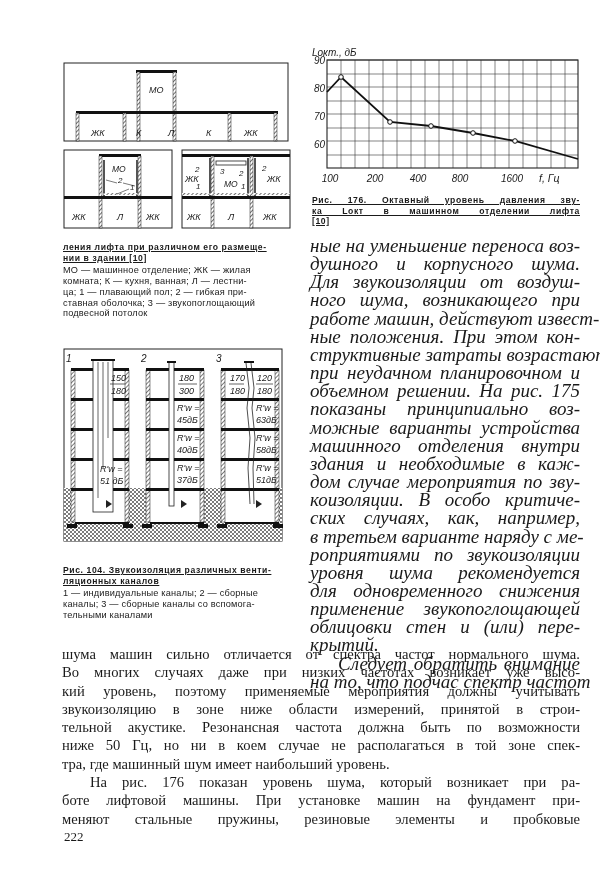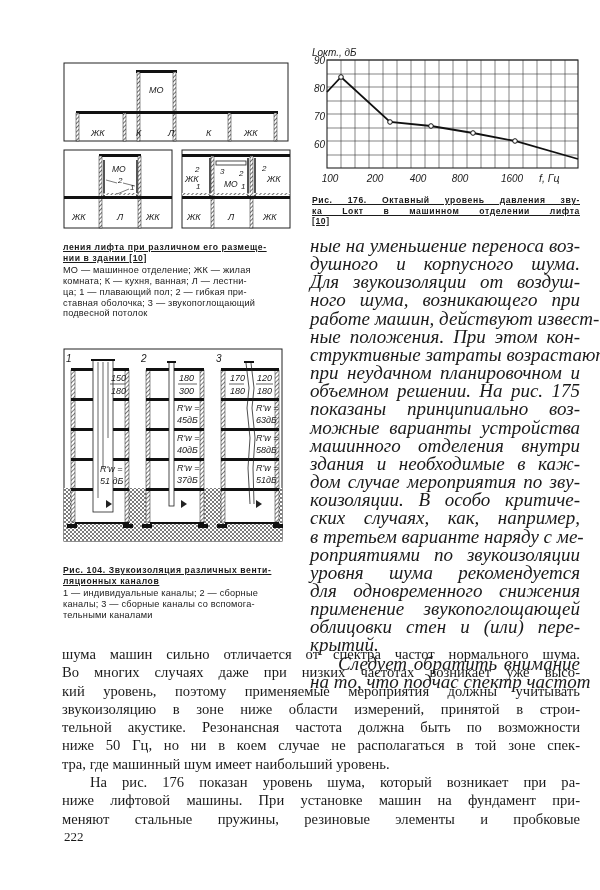--- a/index.html
+++ b/index.html
@@ -304,17 +304,17 @@
 
 <div class="abs full" style="left:62px;top:645px;width:518px;">
   <div>шума машин сильно отличается от спектра частот нормального шума.</div>
   <div>Во многих случаях даже при низких частотах возникает уже высо-</div>
   <div>кий уровень, поэтому применяемые мероприятия должны учитывать</div>
   <div>звукоизоляцию в зоне ниже области измерений, принятой в строи-</div>
   <div>тельной акустике. Резонансная частота должна быть по возможности</div>
   <div>ниже 50 Гц, но ни в коем случае не располагаться в той зоне спек-</div>
   <div style="text-align-last:left">тра, где машинный шум имеет наибольший уровень.</div>
   <div class="indent" style="">На рис. 176 показан уровень шума, который возникает при ра-</div>
-  <div>ниже лифтовой машины. При  установке машин на фундамент при-</div>
+  <div>боте лифтовой машины. При  установке машин на фундамент при-</div>
   <div>меняют  стальные  пружины,  резиновые  элементы  и  пробковые</div>
 </div>
 
 <div class="abs pageno" style="left:64px;top:829px;">222</div>
 
 </body></html>

